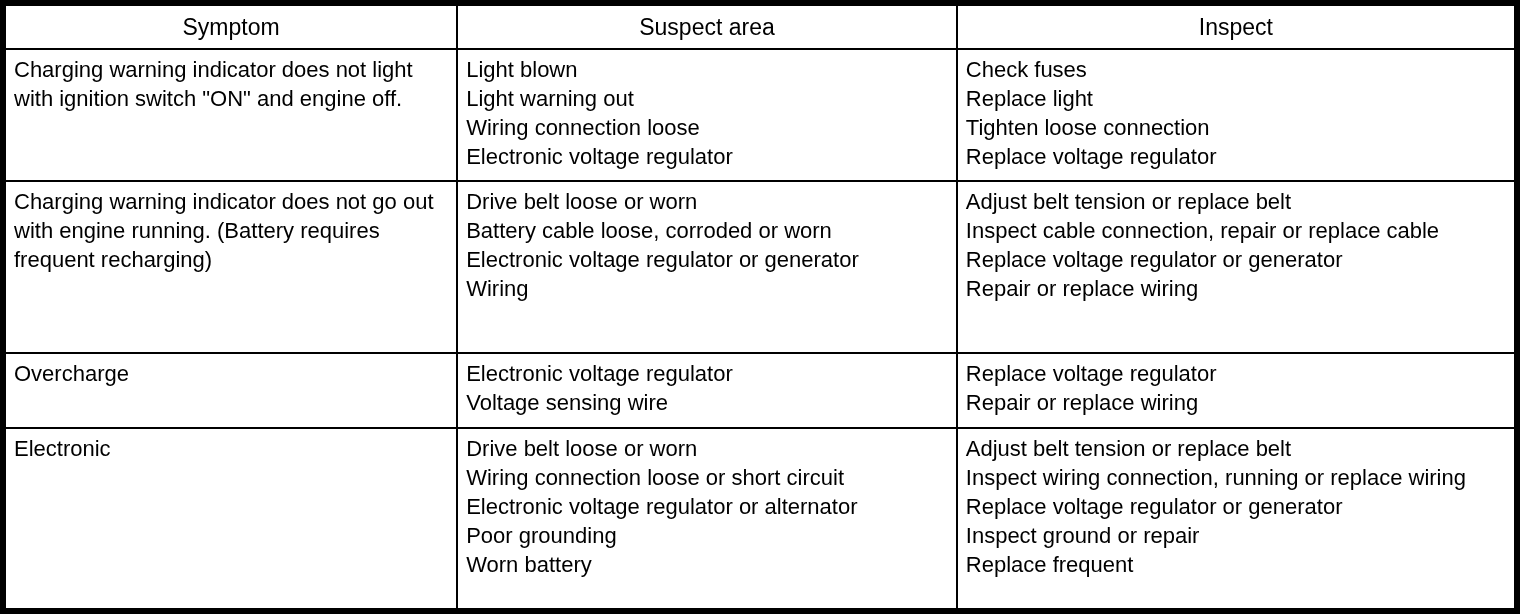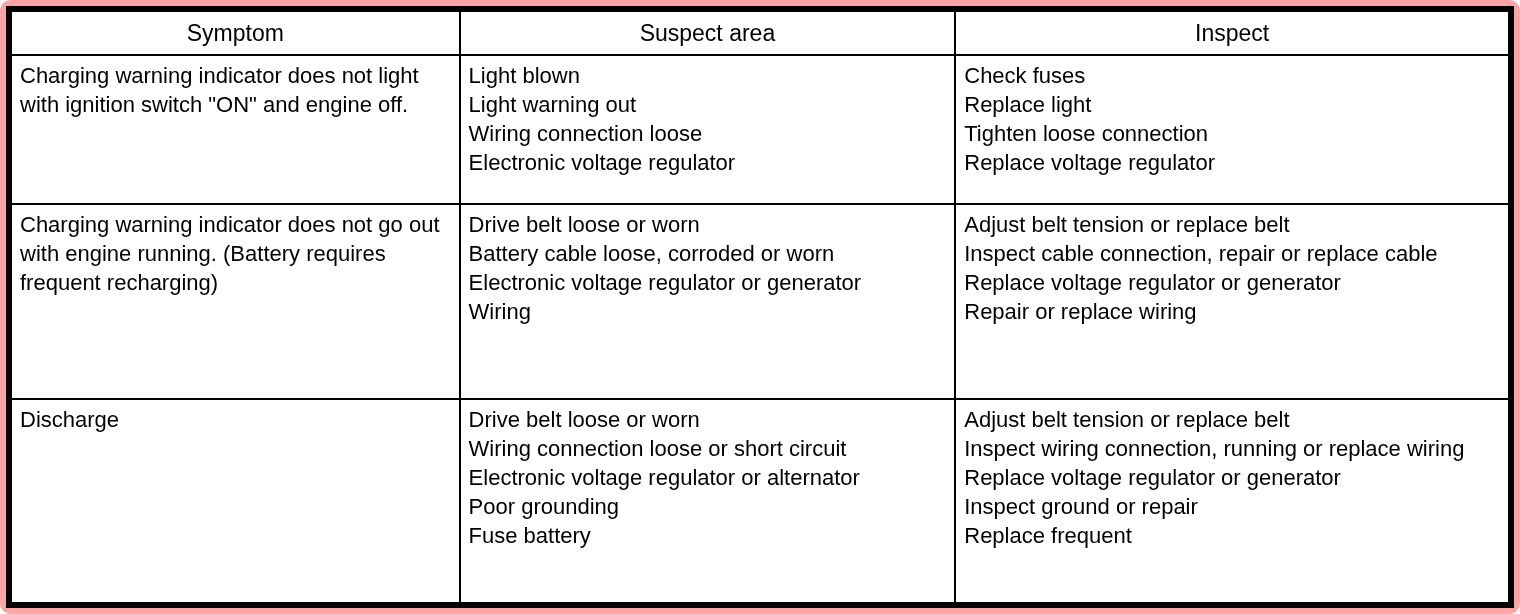--- a/index.html
+++ b/index.html
@@ -7,22 +7,21 @@
     padding: 0;
     background: #ffffff;
     width: 1520px;
     height: 614px;
     font-family: "Liberation Sans", "DejaVu Sans", sans-serif;
   }
   .page {
     box-sizing: border-box;
     width: 1520px;
     height: 614px;
-    padding: 6px;
-    background: #fca5a5;
+    background: #6d28d9;
     border-radius: 11px;
   }
   table.trouble-table {
     width: 100%;
     height: 100%;
     border-collapse: collapse;
     table-layout: fixed;
     background: #ffffff;
   }
   table.trouble-table th,
@@ -101,30 +100,43 @@
           <div class="line">Electronic voltage regulator or generator</div>
           <div class="line">Wiring</div>
         </td>
         <td>
           <div class="line">Adjust belt tension or replace belt</div>
           <div class="line">Inspect cable connection, repair or replace cable</div>
           <div class="line">Replace voltage regulator or generator</div>
           <div class="line">Repair or replace wiring</div>
         </td>
       </tr>
+      <tr class="r3">
+        <td>
+          <div class="line">Overcharge</div>
+        </td>
+        <td>
+          <div class="line">Electronic voltage regulator</div>
+          <div class="line">Voltage sensing wire</div>
+        </td>
+        <td>
+          <div class="line">Replace voltage regulator</div>
+          <div class="line">Repair or replace wiring</div>
+        </td>
+      </tr>
       <tr class="r4">
         <td>
-          <div class="line">Discharge</div>
+          <div class="line">Electronic</div>
         </td>
         <td>
           <div class="line">Drive belt loose or worn</div>
           <div class="line">Wiring connection loose or short circuit</div>
           <div class="line">Electronic voltage regulator or alternator</div>
           <div class="line">Poor grounding</div>
-          <div class="line">Fuse battery</div>
+          <div class="line">Worn battery</div>
         </td>
         <td>
           <div class="line">Adjust belt tension or replace belt</div>
           <div class="line">Inspect wiring connection, running or replace wiring</div>
           <div class="line">Replace voltage regulator or generator</div>
           <div class="line">Inspect ground or repair</div>
           <div class="line">Replace frequent</div>
         </td>
       </tr>
     </tbody>

